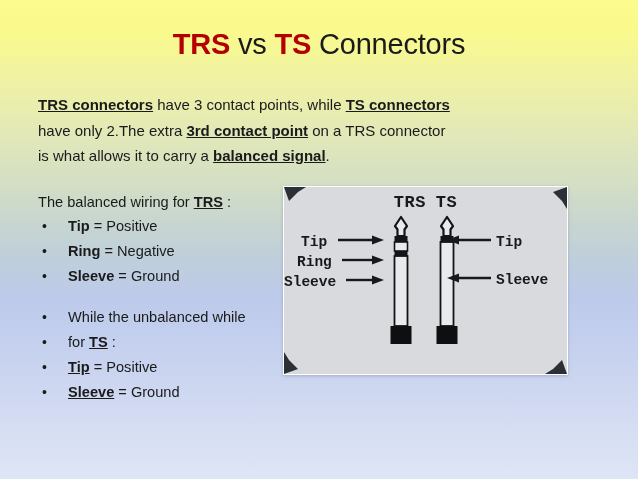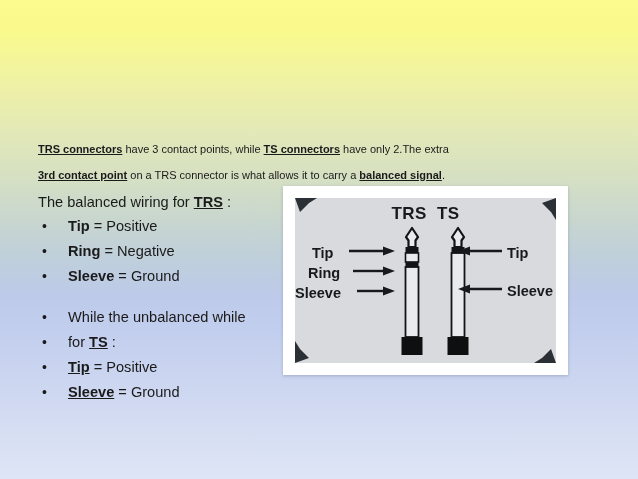--- a/index.html
+++ b/index.html
@@ -52,24 +52,23 @@
   #title .blk {
     color: #1a1a1a;
   }
 
   
   #para {
     position: absolute;
     left: 38px;
     top: 92px;
     width: 420px;
-    font-size: 11px;
+    font-size: 15px;
     line-height: 25.5px;
     color: #1a1a1a;
-    margin-top: 45px;
   }
   .bu {
     font-weight: bold;
     text-decoration: underline;
   }
   .b {
     font-weight: bold;
   }
 
   
@@ -111,22 +110,23 @@
 
   
   #figure {
     position: absolute;
     left: 283px;
     top: 186px;
     width: 285px;
     height: 189px;
     background: #ffffff;
     box-sizing: border-box;
-    padding: 12px;
+    padding: 1px;
     box-shadow: 0 1px 3px rgba(90,100,130,0.35);
+    font-family: Liberation Mono, monospace;
   }
   #fig-inner {
     position: relative;
     width: 100%;
     height: 100%;
     background: #d8dadd;
     overflow: hidden;
   }
   .corner {
     position: absolute;
@@ -179,20 +179,23 @@
   #arr-sleeve-r { left: 163px; top: 86px; }
 
   #jack-trs { position: absolute; left: 104px; top: 28px; }
   #jack-ts  { position: absolute; left: 150px; top: 28px; }
 </style>
 </head>
 <body>
 
 <div id="slide">
 
+  <div id="title">
+    <span class="red">TRS</span><span class="blk"> vs </span><span class="red">TS</span><span class="blk"> Connectors</span>
+  </div>
 
   <div id="para">
     <span class="bu">TRS connectors</span><span> have 3 contact points, while </span><span class="bu">TS connectors</span><span> have only 2.The extra </span><span class="bu">3rd contact point</span><span> on a TRS connector is what allows it to carry a </span><span class="bu">balanced signal</span><span>.</span>
   </div>
 
   <div id="list-intro">
     <span>The balanced wiring for </span><span class="bu">TRS</span><span> :</span>
   </div>
 
   <ul class="blist" id="list1">

